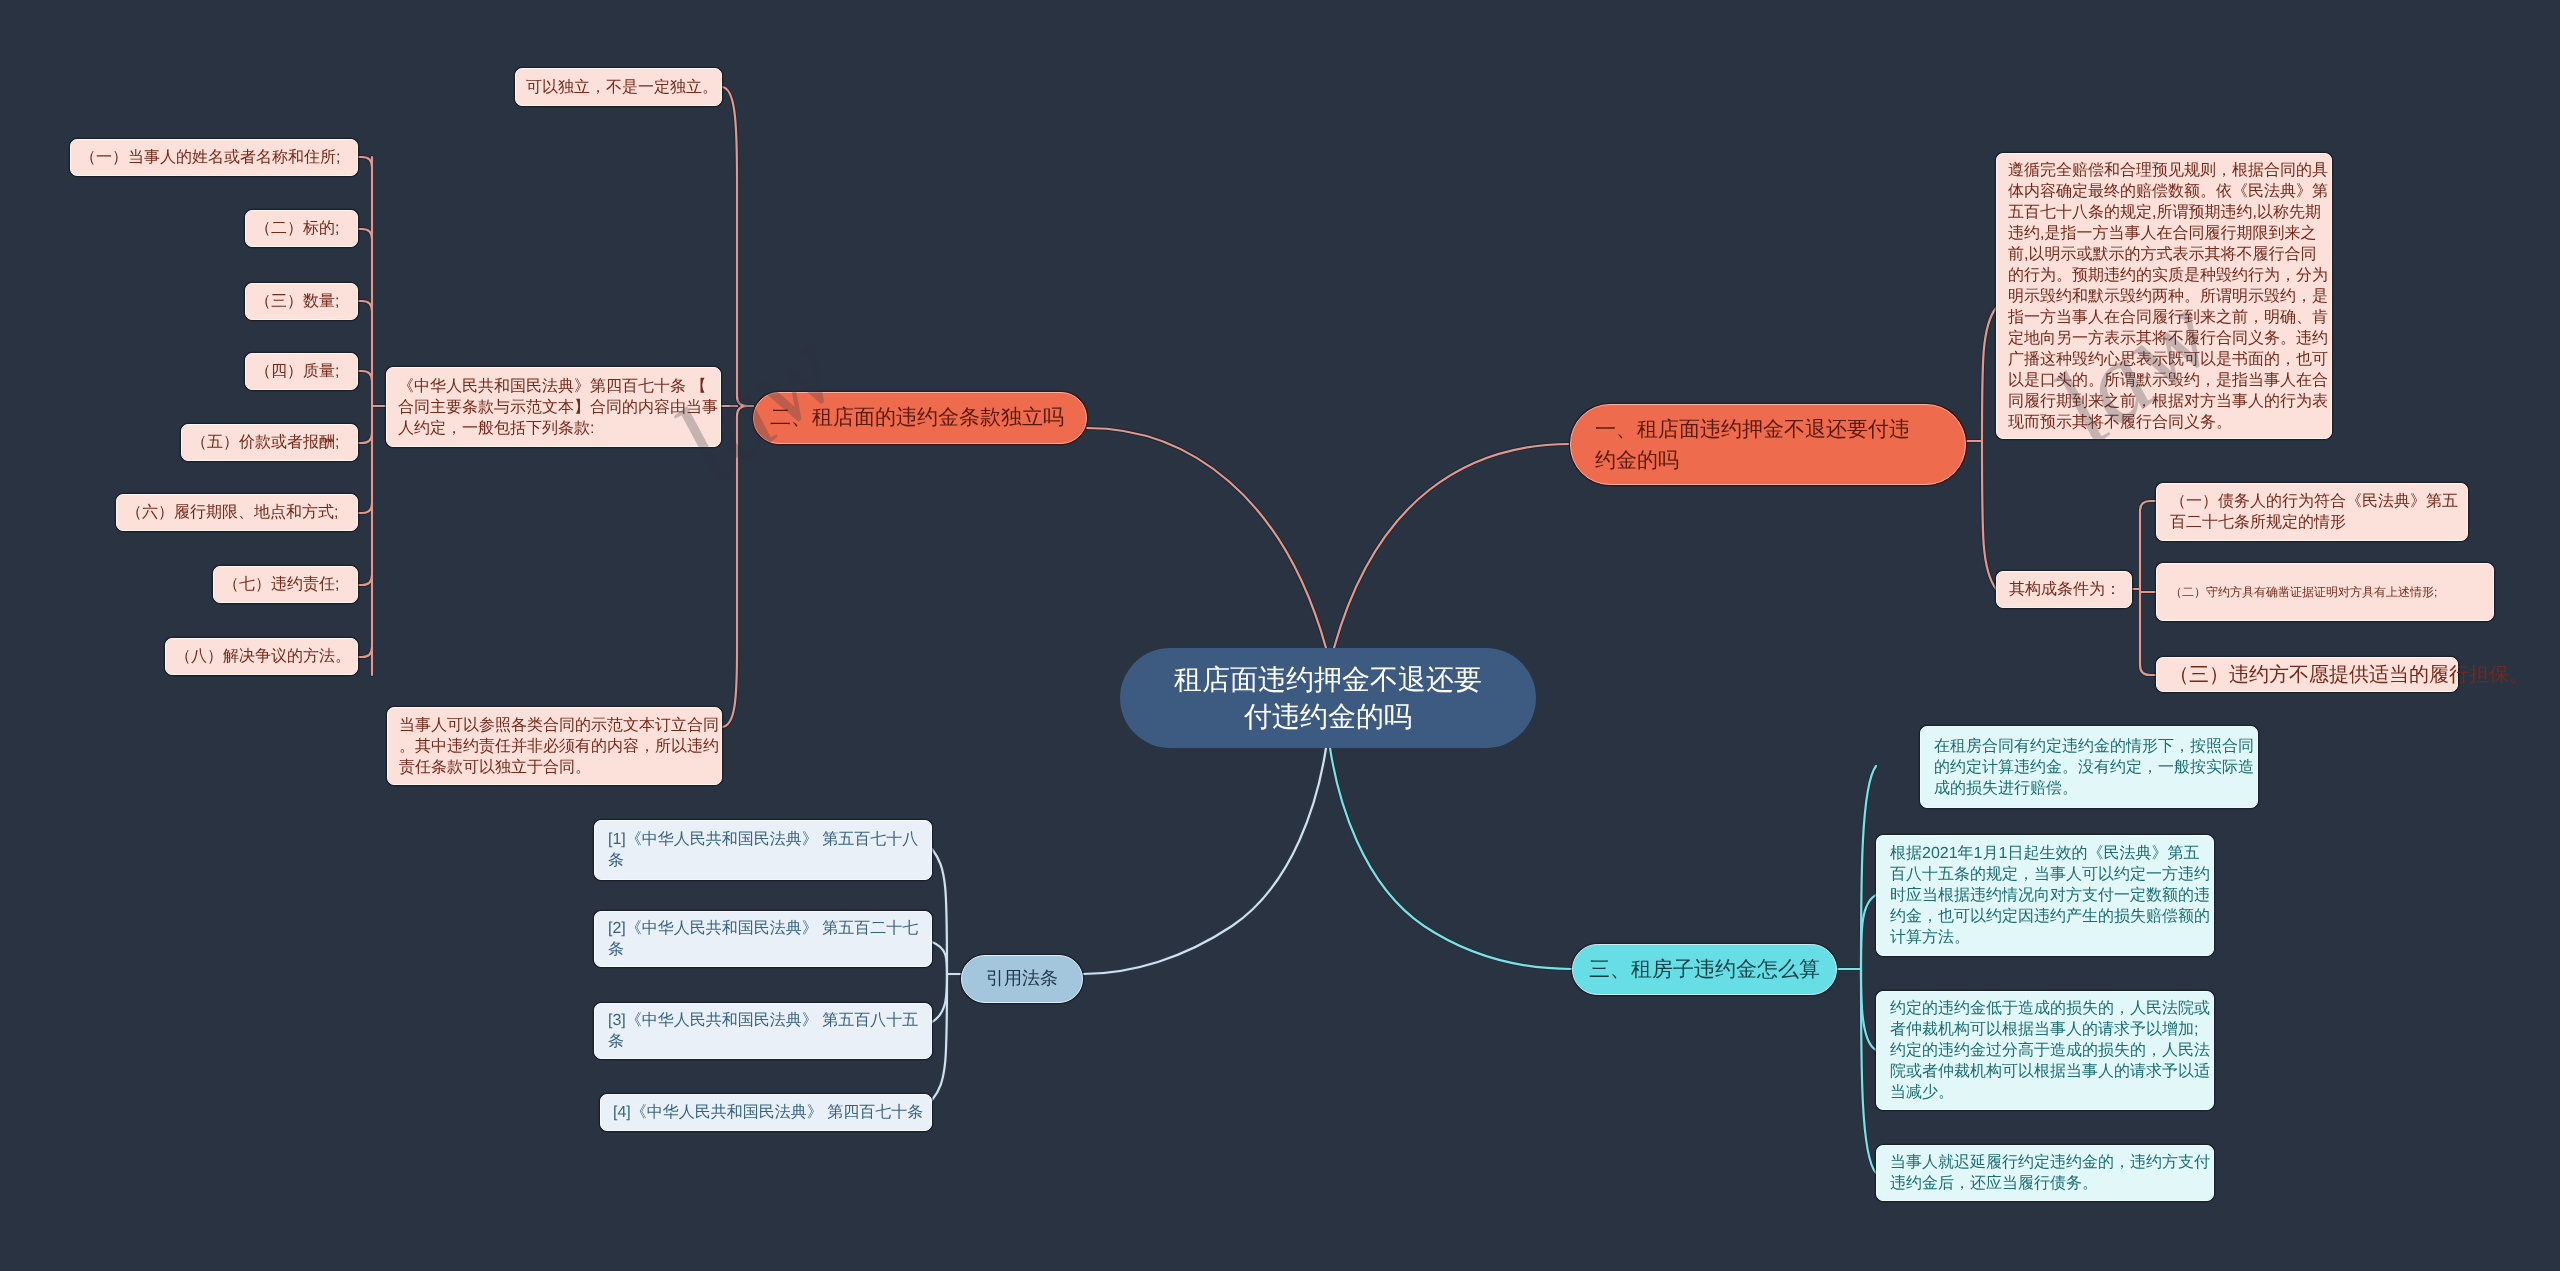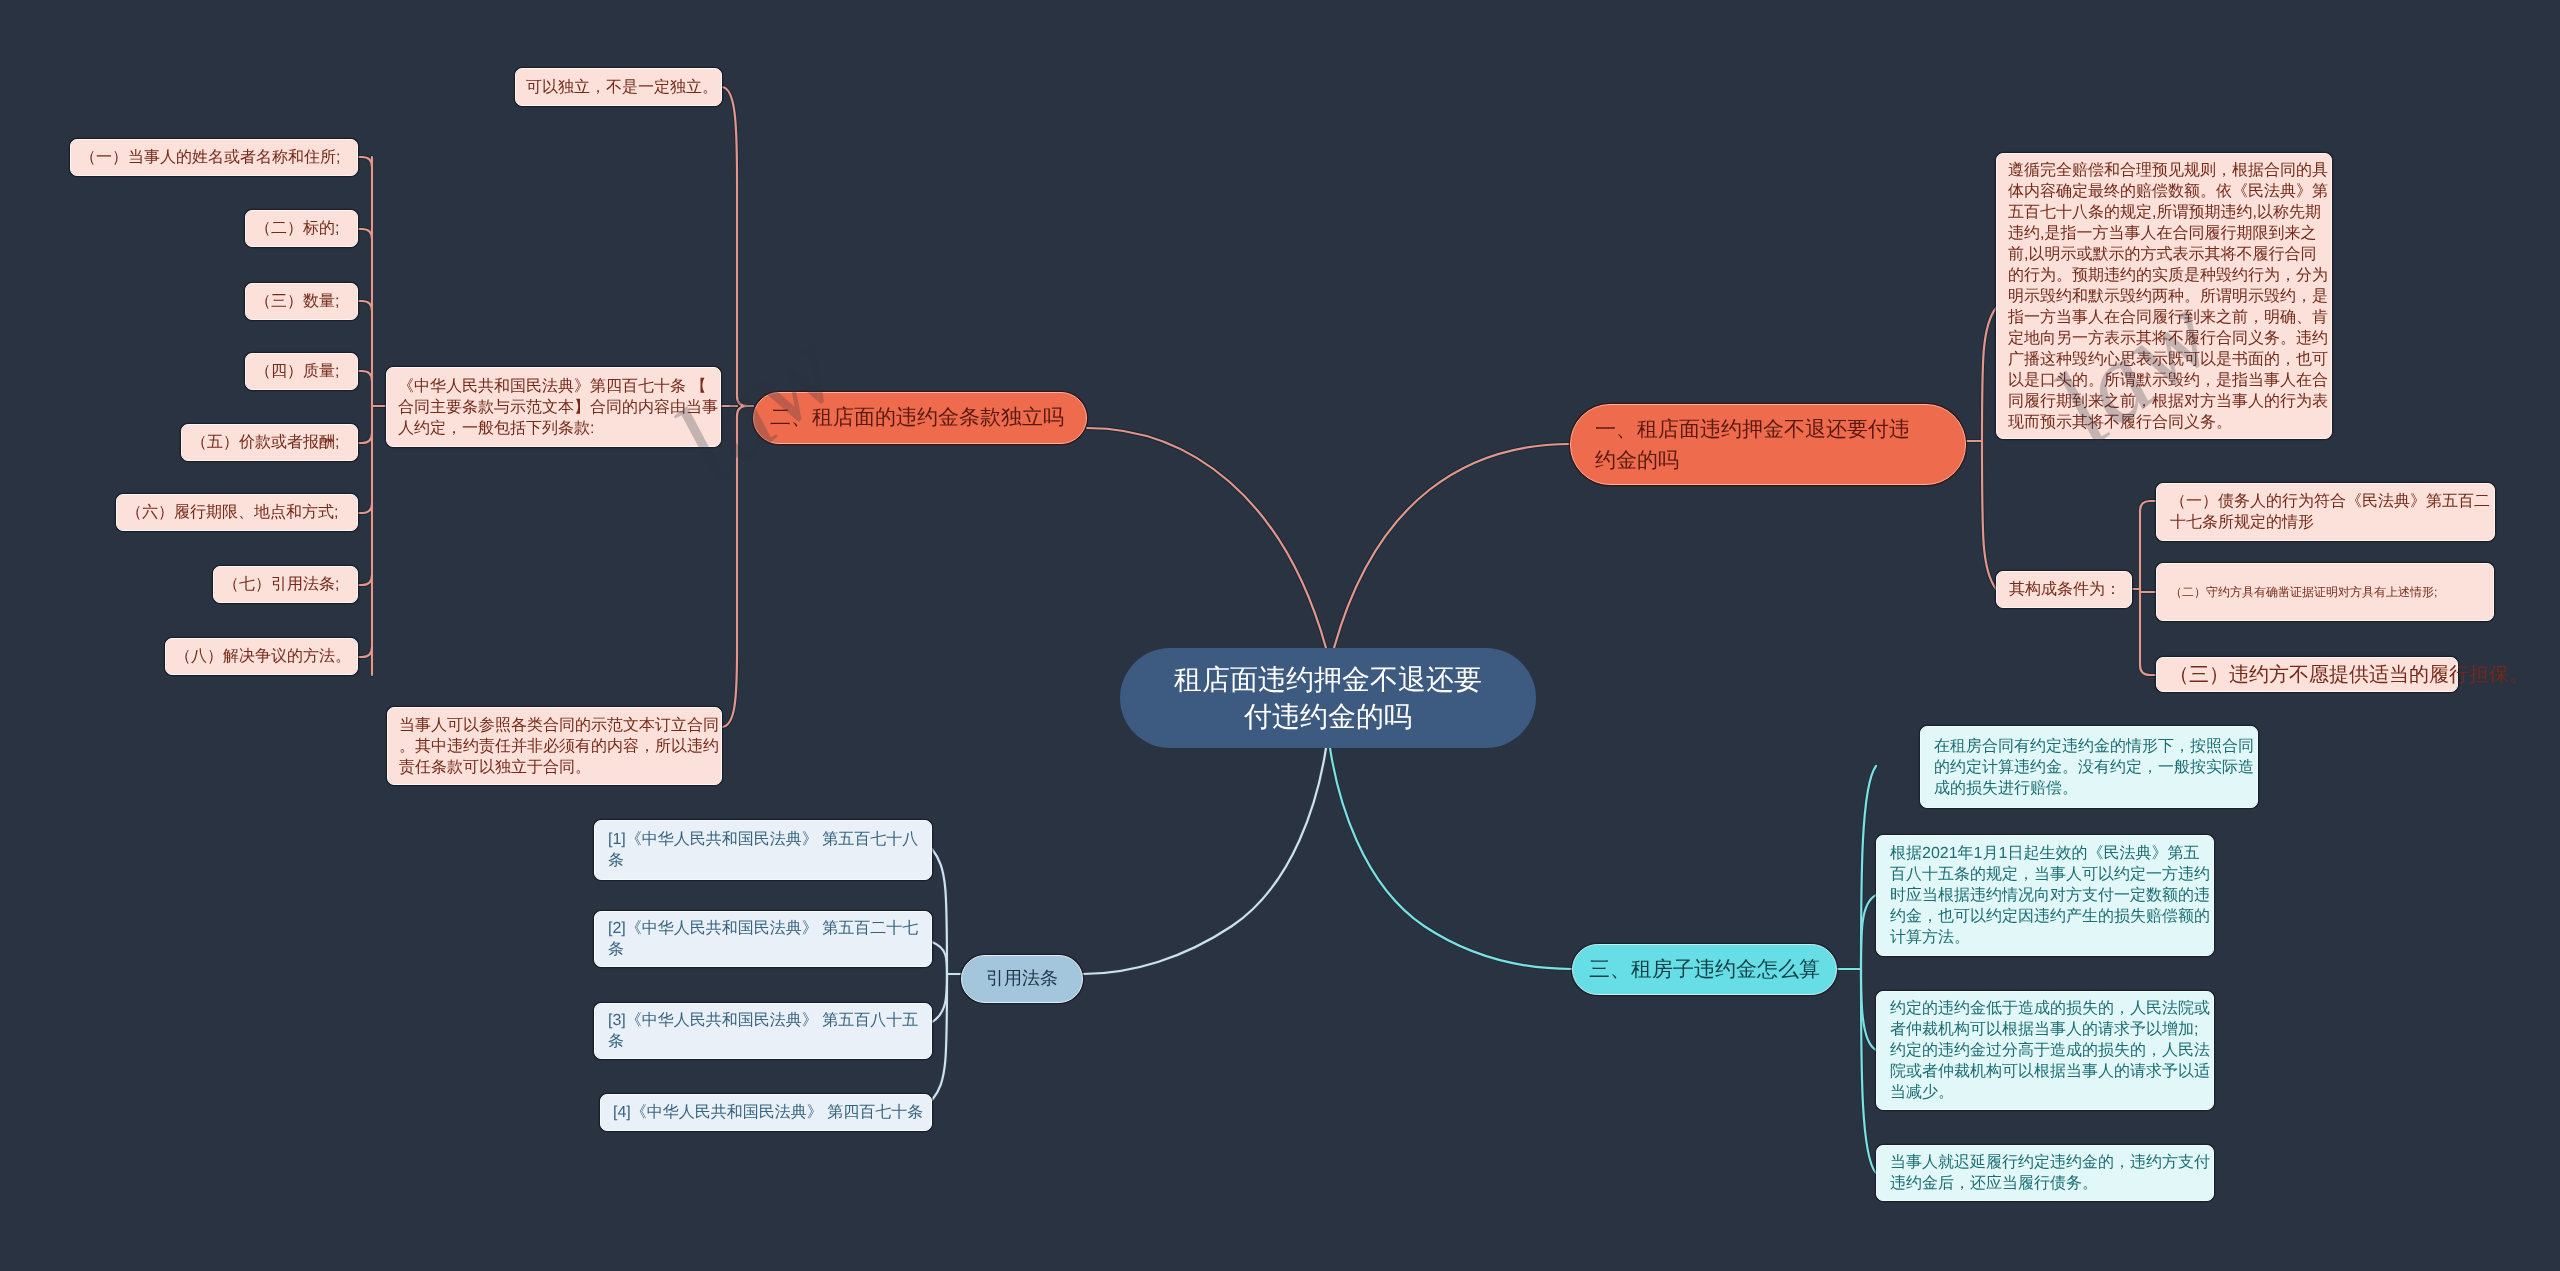--- a/index.html
+++ b/index.html
@@ -189,21 +189,21 @@
   <div class="nd pink" style="white-space:nowrap;left:245px;top:353px;width:113px;height:37px;font-size:16px;padding:0 9px;">
     <span>（四）质量;</span>
     </div>
   <div class="nd pink" style="white-space:nowrap;left:181px;top:424px;width:177px;height:37px;font-size:16px;padding:0 9px;">
     <span>（五）价款或者报酬;</span>
     </div>
   <div class="nd pink" style="white-space:nowrap;left:116px;top:494px;width:242px;height:37px;font-size:16px;padding:0 9px;">
     <span>（六）履行期限、地点和方式;</span>
     </div>
   <div class="nd pink" style="white-space:nowrap;left:213px;top:566px;width:145px;height:37px;font-size:16px;padding:0 9px;">
-    <span>（七）引用法条;</span>
+    <span>（七）违约责任;</span>
     </div>
   <div class="nd pink" style="white-space:nowrap;left:165px;top:638px;width:193px;height:37px;font-size:16px;padding:0 9px;">
     <span>（八）解决争议的方法。</span>
     </div>
 
   <div class="nd pink" style="left:387px;top:707px;width:335px;height:78px;font-size:16px;padding:0 1px 0 11px;line-height:21px;">
     <span>当事人可以参照各类合同的示范文本订立合同。其中违约责任并非必须有的内容，所以违约责任条款可以独立于合同。</span>
   </div>
 
   <div class="nd orange" style="left:1570px;top:404px;width:396px;height:81px;font-size:21px;padding:0 40px 0 24px;line-height:31px;">
@@ -211,21 +211,21 @@
   </div>
 
   <div class="nd pink" style="left:1996px;top:153px;width:336px;height:286px;font-size:16px;padding:0 1px 0 11px;line-height:21px;">
     <span>遵循完全赔偿和合理预见规则，根据合同的具体内容确定最终的赔偿数额。依《民法典》第五百七十八条的规定,所谓预期违约,以称先期违约,是指一方当事人在合同履行期限到来之前,以明示或默示的方式表示其将不履行合同的行为。预期违约的实质是种毁约行为，分为明示毁约和默示毁约两种。所谓明示毁约，是指一方当事人在合同履行到来之前，明确、肯定地向另一方表示其将不履行合同义务。违约广播这种毁约心思表示既可以是书面的，也可以是口头的。所谓默示毁约，是指当事人在合同履行期到来之前，根据对方当事人的行为表现而预示其将不履行合同义务。</span>
   </div>
 
   <div class="nd pink" style="white-space:nowrap;left:1996px;top:571px;width:136px;height:37px;font-size:16px;padding:0 12px;">
     <span>其构成条件为：</span>
   </div>
 
-  <div class="nd pink" style="left:2156px;top:483px;width:339px;height:58px;font-size:16px;padding:0 1px 0 13px;line-height:21px;">
+  <div class="nd pink" style="left:2156px;top:483px;width:312px;height:58px;font-size:16px;padding:0 1px 0 13px;line-height:21px;">
     <span>（一）债务人的行为符合《民法典》第五百二十七条所规定的情形</span>
     </div>
   <div class="nd pink" style="left:2156px;top:563px;width:338px;height:58px;font-size:12px;padding:0 1px 0 13px;line-height:21px;">
     <span>（二）守约方具有确凿证据证明对方具有上述情形;</span>
     </div>
   <div class="nd pink" style="white-space:nowrap;left:2156px;top:657px;width:302px;height:35px;font-size:20px;padding:0 12px;">
     <span>（三）违约方不愿提供适当的履行担保。</span>
     </div>
 
   <div class="nd teal" style="left:1572px;top:944px;width:265px;height:51px;font-size:21px;padding:0 16px;">

